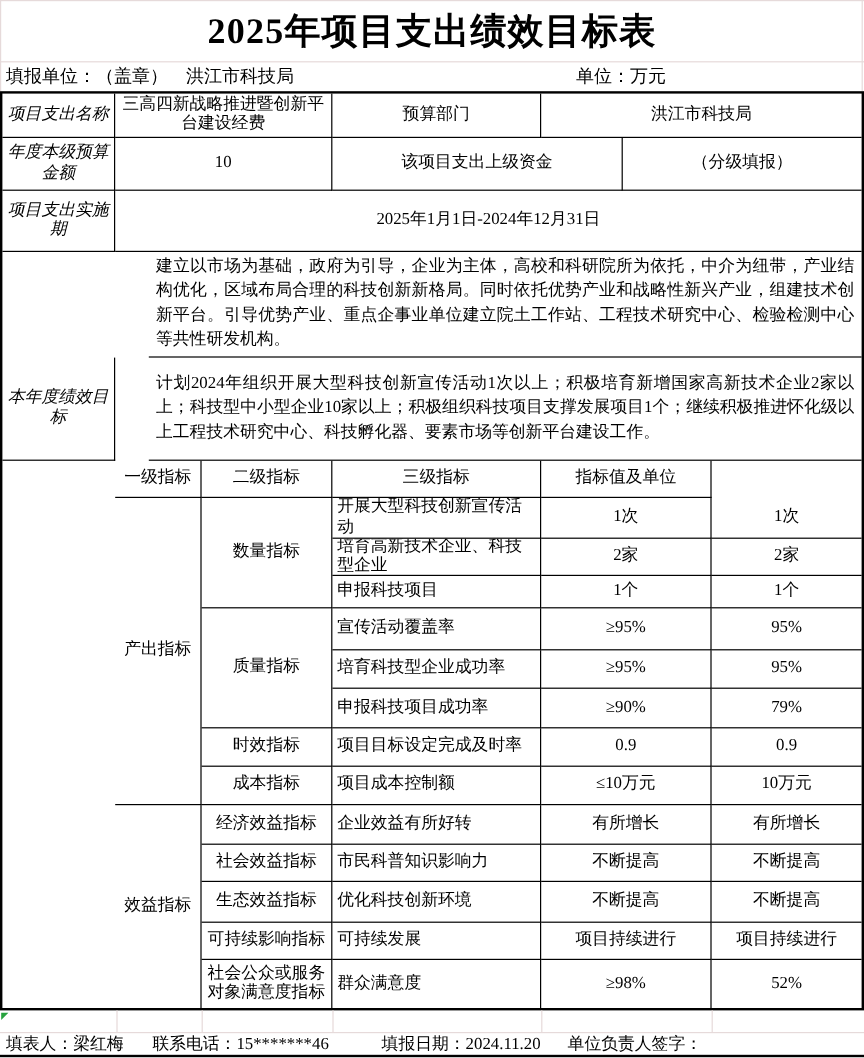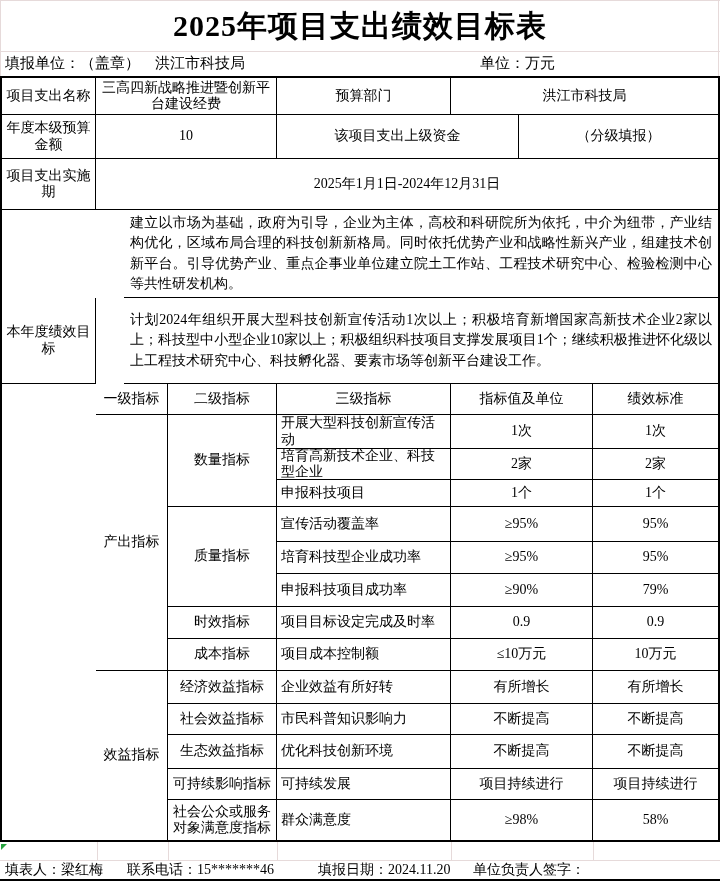--- a/index.html
+++ b/index.html
@@ -22,21 +22,21 @@
     box-sizing:border-box; border:2px solid #000; background:#fff;
     display:grid;
     grid-template-columns:94px 72px 109px 174px 68px 74px 1fr;
     grid-template-rows:37px 44px 51px 88px 86px 31px 34px 31px 27px 35px 32px 33px 32px 32px 33px 31px 34px 31px 1fr;
   }
   .cell {
     box-sizing:border-box; border-right:1px solid #000; border-bottom:1px solid #000;
     display:flex; align-items:center; justify-content:center;
     text-align:center; font-size:14px; line-height:1.15; padding:1px 3px; overflow:hidden;
   }
-  .cell.lbl  { padding:0 4px; }
+  .cell.lbl  { padding:0 4px;font-style:italic; }
   .cell.l    { justify-content:flex-start; text-align:left; padding-left:4px; }
   .cell.para { justify-content:flex-start; text-align:justify; line-height:1.45; padding:2px 6px;margin-left:28px; }
   .nr { border-right:none; }
   .nb { border-bottom:none; }
 
   .fline-h { position:absolute; height:1px; background:var(--faint_grid,#e6dada); left:0; width:720px; }
   .fline-v { position:absolute; width:1px; background:var(--faint_grid,#e6dada); }
   .corner-marker {
     position:absolute; left:1px; top:844px; width:0; height:0;
     border-top:6px solid var(--marker_green,#27a23e); border-right:6px solid transparent;
@@ -81,21 +81,20 @@
     <div class="cell para nr" style="grid-area: 4 / 2 / 5 / 8;">建立以市场为基础，政府为引导，企业为主体，高校和科研院所为依托，中介为纽带，产业结构优化，区域布局合理的科技创新新格局。同时依托优势产业和战略性新兴产业，组建技术创新平台。引导优势产业、重点企事业单位建立院土工作站、工程技术研究中心、检验检测中心等共性研发机构。</div>
 
     <div class="cell lbl" style="grid-area: 5 / 1 / 6 / 2;">本年度绩效目标</div>
     <div class="cell para nr" style="grid-area: 5 / 2 / 6 / 8;">计划2024年组织开展大型科技创新宣传活动1次以上；积极培育新增国家高新技术企业2家以上；科技型中小型企业10家以上；积极组织科技项目支撑发展项目1个；继续积极推进怀化级以上工程技术研究中心、科技孵化器、要素市场等创新平台建设工作。</div>
 
 
     <div class="cell" style="grid-area: 6 / 2 / 7 / 3;">一级指标</div>
     <div class="cell" style="grid-area: 6 / 3 / 7 / 4;">二级指标</div>
     <div class="cell" style="grid-area: 6 / 4 / 7 / 5;">三级指标</div>
     <div class="cell" style="grid-area: 6 / 5 / 7 / 7;">指标值及单位</div>
-    <div class="cell nr" style="grid-area: 6 / 7 / 7 / 8;">绩效标准</div>
 
     <div class="cell" style="grid-area: 7 / 2 / 15 / 3;">产出指标</div>
     <div class="cell nb" style="grid-area: 15 / 2 / 20 / 3;">效益指标</div>
 
     <div class="cell" style="grid-area: 7 / 3 / 10 / 4;">数量指标</div>
     <div class="cell" style="grid-area: 10 / 3 / 13 / 4;">质量指标</div>
     <div class="cell" style="grid-area: 14 / 3 / 15 / 4;">成本指标</div>
     <div class="cell" style="grid-area: 13 / 3 / 14 / 4;">时效指标</div>
     <div class="cell" style="grid-area: 15 / 3 / 16 / 4;">经济效益指标</div>
     <div class="cell" style="grid-area: 16 / 3 / 17 / 4;">社会效益指标</div>
@@ -146,21 +145,21 @@
     <div class="cell l" style="grid-area: 17 / 4 / 18 / 5;">优化科技创新环境</div>
     <div class="cell" style="grid-area: 17 / 5 / 18 / 7;">不断提高</div>
     <div class="cell nr" style="grid-area: 17 / 7 / 18 / 8;">不断提高</div>
 
     <div class="cell l" style="grid-area: 18 / 4 / 19 / 5;">可持续发展</div>
     <div class="cell" style="grid-area: 18 / 5 / 19 / 7;">项目持续进行</div>
     <div class="cell nr" style="grid-area: 18 / 7 / 19 / 8;">项目持续进行</div>
 
     <div class="cell l nb" style="grid-area: 19 / 4 / 20 / 5;">群众满意度</div>
     <div class="cell nb" style="grid-area: 19 / 5 / 20 / 7;">≥98%</div>
-    <div class="cell nr nb" style="grid-area: 19 / 7 / 20 / 8;">58%</div>
+    <div class="cell nr nb" style="grid-area: 19 / 7 / 20 / 8;">52%</div>
   </div>
 
   <div class="fline-v" style="left:97px;top:842px;height:18px"></div>
   <div class="fline-v" style="left:168px;top:842px;height:18px"></div>
   <div class="fline-v" style="left:277px;top:842px;height:18px"></div>
   <div class="fline-v" style="left:451px;top:842px;height:18px"></div>
   <div class="fline-v" style="left:593px;top:842px;height:18px"></div>
   <div class="fline-h" style="top:860px"></div>
 
   <div class="corner-marker"></div>

